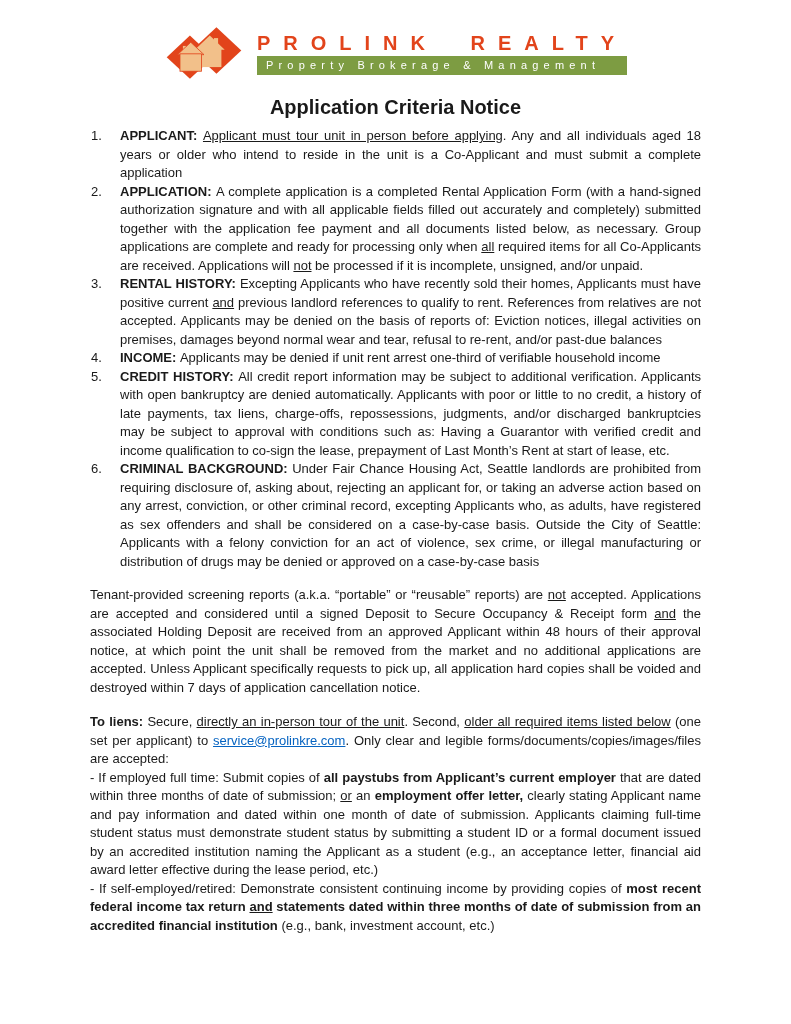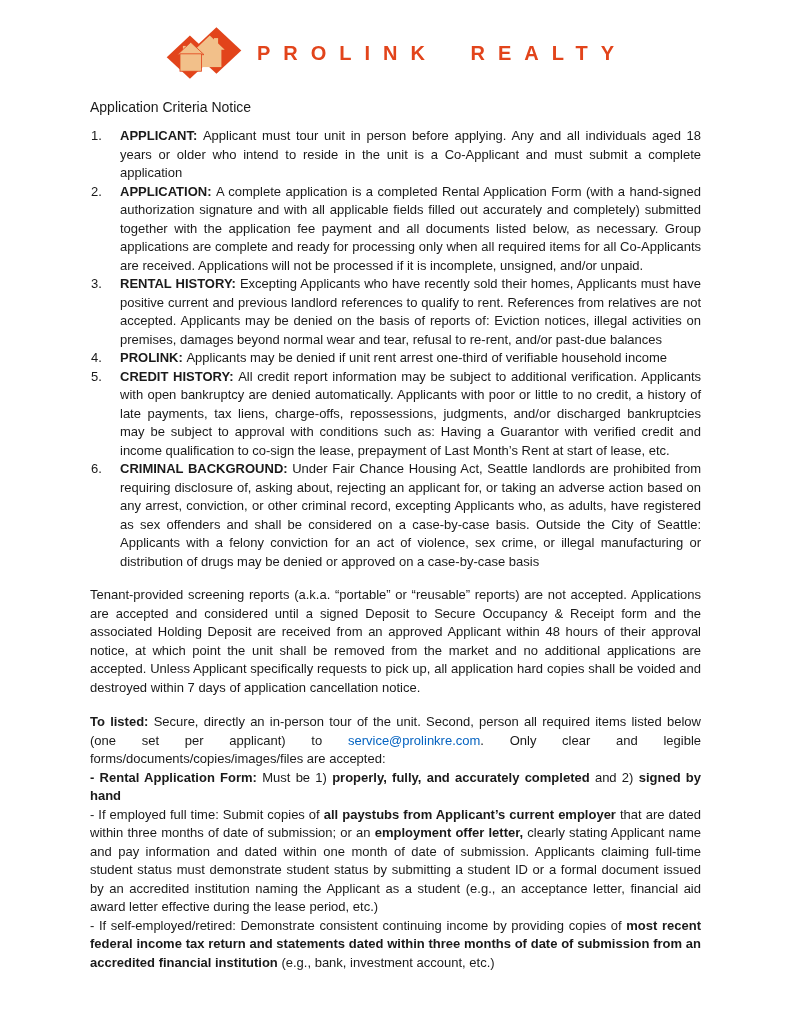--- a/index.html
+++ b/index.html
@@ -21,34 +21,34 @@
   .brand-block{display:flex;flex-direction:column;}
   .brand-name{
     color:var(--brand_orange);font-weight:bold;font-size:20px;line-height:24px;
     letter-spacing:13px;word-spacing:14px;white-space:nowrap;
   }
   .brand-tagline{
     background:var(--brand_green);color:#ffffff;font-size:11px;line-height:13px;
     letter-spacing:5.2px;padding:3px 4px 3px 9px;white-space:nowrap;margin-top:1px;
   }
   
-  .doc-title{font-size:14px;line-height:26px;font-weight:normal;margin:12px 0 7px 0;}
+  .doc-title{text-align:center;font-size:20px;line-height:26px;font-weight:bold;margin:12px 0 7px 0;}
   
   .criteria{margin:0;}
   .item{display:flex;}
   .item .num{flex:none;width:29px;padding-left:1px;}
   .item .txt{flex:1;text-align:justify;}
   
   .para{margin:15px 0 16px 0;text-align:justify;}
   .apply{margin-top:15px;}
   .apply .aline{margin:0;text-align:justify;}
   
   .b{font-weight:bold;}
-  .u{}
-  .link{color:var(--link_blue);cursor:pointer;}
+  .u{text-decoration:underline;}
+  .link{color:var(--link_blue);text-decoration:underline;cursor:pointer;}
 </style>
 </head>
 <body>
 
 <div class="page">
 
   <header>
     <div class="logo-row">
       <svg class="logo-svg" viewBox="0 0 90 70" aria-hidden="true">
         <polygon points="28,14 56,40 28,66 0,40" fill="#E2441B"></polygon>
@@ -59,20 +59,21 @@
           <rect x="38" y="30" width="28" height="22"></rect>
         </g>
         <g fill="#F2C08A">
           <rect x="19" y="26" width="5" height="9" stroke="#E2441B" stroke-width="1"></rect>
           <polygon points="29,22 45,37 13,37" stroke="#E2441B" stroke-width="1"></polygon>
           <rect x="16" y="36" width="26" height="21" stroke="#E2441B" stroke-width="1"></rect>
         </g>
       </svg>
       <div class="brand-block">
         <div class="brand-name">PROLINK REALTY</div>
+        <div class="brand-tagline">Property Brokerage &amp; Management</div>
       </div>
     </div>
   </header>
 
   <h1 class="doc-title">Application Criteria Notice</h1>
 
   <div class="criteria">
     <div class="item">
       <span class="num">1.</span>
       <span class="txt"><span class="b">APPLICANT: </span><span class="u">Applicant must tour unit in person before applying</span><span>. Any and all individuals aged 18 years or older who intend to reside in the unit is a Co-Applicant and must submit a complete application</span></span>
@@ -80,35 +81,34 @@
     <div class="item">
       <span class="num">2.</span>
       <span class="txt"><span class="b">APPLICATION: </span><span>A complete application is a completed Rental Application Form (with a hand-signed authorization signature and with all applicable fields filled out accurately and completely) submitted together with the application fee payment and all documents listed below, as necessary. Group applications are complete and ready for processing only when </span><span class="u">all</span><span> required items for all Co-Applicants are received. Applications will </span><span class="u">not</span><span> be processed if it is incomplete, unsigned, and/or unpaid.</span></span>
     </div>
     <div class="item">
       <span class="num">3.</span>
       <span class="txt"><span class="b">RENTAL HISTORY: </span><span>Excepting Applicants who have recently sold their homes, Applicants must have positive current </span><span class="u">and</span><span> previous landlord references to qualify to rent. References from relatives are not accepted. Applicants may be denied on the basis of reports of: Eviction notices, illegal activities on premises, damages beyond normal wear and tear, refusal to re-rent, and/or past-due balances</span></span>
     </div>
     <div class="item">
       <span class="num">4.</span>
-      <span class="txt"><span class="b">PROLINK: </span><span>Applicants may be denied if unit rent arrest one-third of verifiable household income</span></span>
+      <span class="txt"><span class="b">INCOME: </span><span>Applicants may be denied if unit rent arrest one-third of verifiable household income</span></span>
     </div>
     <div class="item">
       <span class="num">5.</span>
       <span class="txt"><span class="b">CREDIT HISTORY: </span><span>All credit report information may be subject to additional verification. Applicants with open bankruptcy are denied automatically. Applicants with poor or little to no credit, a history of late payments, tax liens, charge-offs, repossessions, judgments, and/or discharged bankruptcies may be subject to approval with conditions such as: Having a Guarantor with verified credit and income qualification to co-sign the lease, prepayment of Last Month’s Rent at start of lease, etc.</span></span>
     </div>
     <div class="item">
       <span class="num">6.</span>
       <span class="txt"><span class="b">CRIMINAL BACKGROUND: </span><span>Under Fair Chance Housing Act, Seattle landlords are prohibited from requiring disclosure of, asking about, rejecting an applicant for, or taking an adverse action based on any arrest, conviction, or other criminal record, excepting Applicants who, as adults, have registered as sex offenders and shall be considered on a case-by-case basis. Outside the City of Seattle: Applicants with a felony conviction for an act of violence, sex crime, or illegal manufacturing or distribution of drugs may be denied or approved on a case-by-case basis</span></span>
     </div>
   </div>
 
   <p class="para"><span>Tenant-provided screening reports (a.k.a. “portable” or “reusable” reports) are </span><span class="u">not</span><span> accepted. Applications are accepted and considered until a signed Deposit to Secure Occupancy &amp; Receipt form </span><span class="u">and</span><span> the associated Holding Deposit are received from an approved Applicant within 48 hours of their approval notice, at which point the unit shall be removed from the market and no additional applications are accepted. Unless Applicant specifically requests to pick up, all application hard copies shall be voided and destroyed within 7 days of application cancellation notice.</span></p>
 
   <div class="apply">
-    <p class="aline"><span class="b">To listed: </span><span>Secure, </span><span class="u">directly an in-person tour of the unit</span><span>. Second, </span><span class="u">person all required items listed below</span><span> (one set per applicant) to </span><span class="link">service@prolinkre.com</span><span>. Only clear and legible forms/documents/copies/images/files are accepted:</span></p>
-    <p class="aline"><span class="b">- Rental Application Form: </span><span>Must be 1) </span><span class="b">properly, fully, and accurately completed</span><span> and 2) </span><span class="b">signed by hand</span></p>
+    <p class="aline"><span class="b">To liens: </span><span>Secure, </span><span class="u">directly an in-person tour of the unit</span><span>. Second, </span><span class="u">older all required items listed below</span><span> (one set per applicant) to </span><span class="link">service@prolinkre.com</span><span>. Only clear and legible forms/documents/copies/images/files are accepted:</span></p>
     <p class="aline"><span>- If employed full time: Submit copies of </span><span class="b">all paystubs from Applicant’s current employer</span><span> that are dated within three months of date of submission; </span><span class="u">or</span><span> an </span><span class="b">employment offer letter,</span><span> clearly stating Applicant name and pay information and dated within one month of date of submission. Applicants claiming full-time student status must demonstrate student status by submitting a student ID or a formal document issued by an accredited institution naming the Applicant as a student (e.g., an acceptance letter, financial aid award letter effective during the lease period, etc.)</span></p>
     <p class="aline"><span>- If self-employed/retired: Demonstrate consistent continuing income by providing copies of </span><span class="b">most recent federal income tax return </span><span class="b u">and</span><span class="b"> </span><span class="b">statements dated within three months of date of submission from an accredited financial institution</span><span> (e.g., bank, investment account, etc.)</span></p>
 
   </div>
 
 </div>
 
 </body></html>

